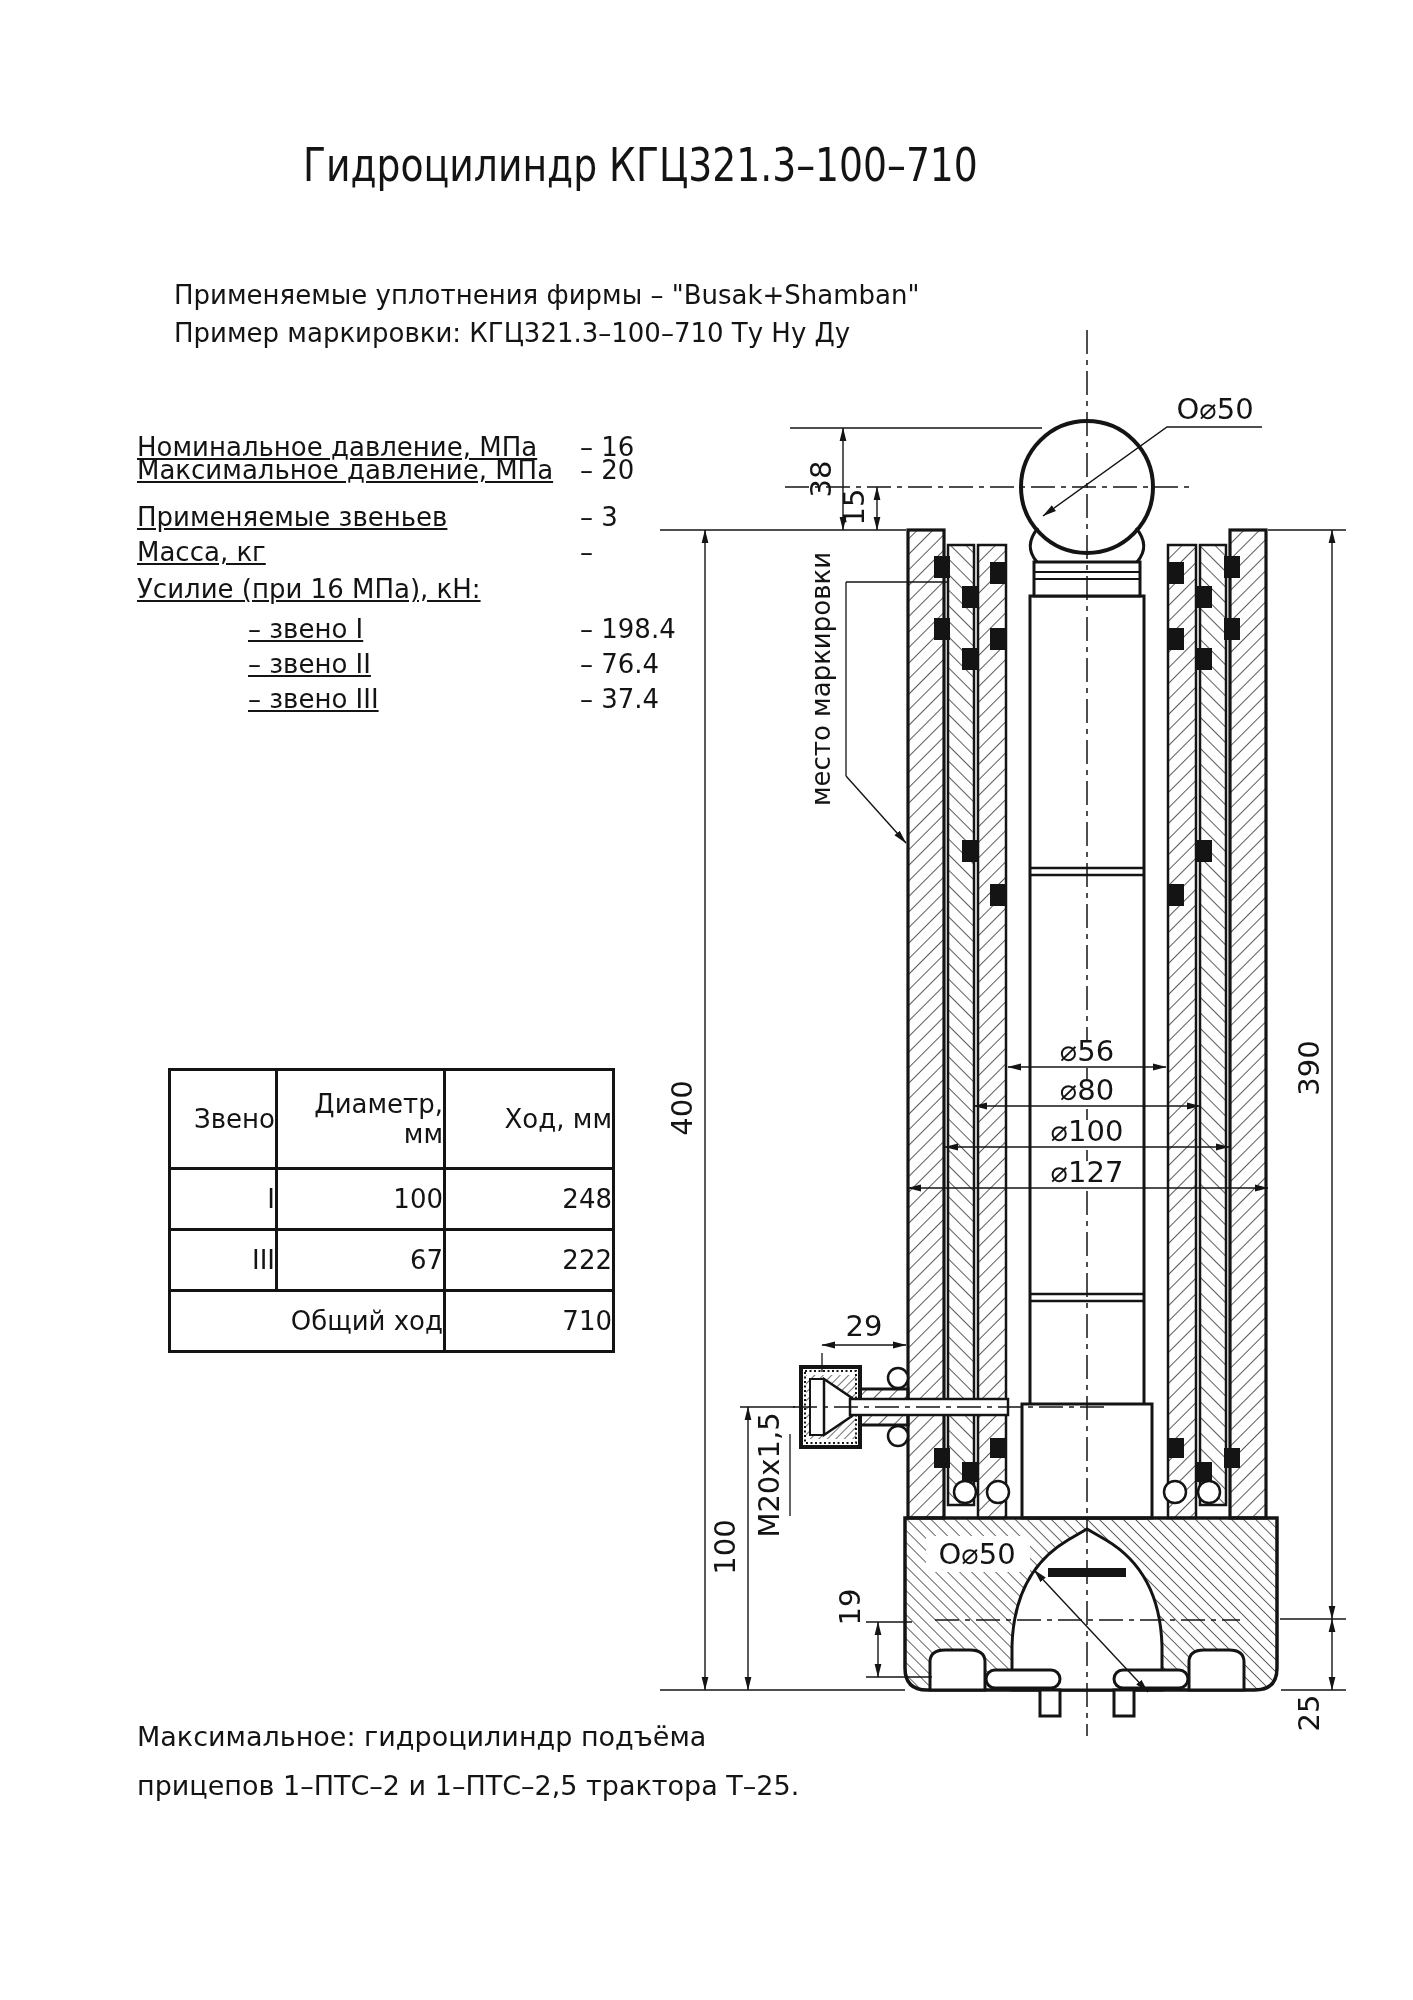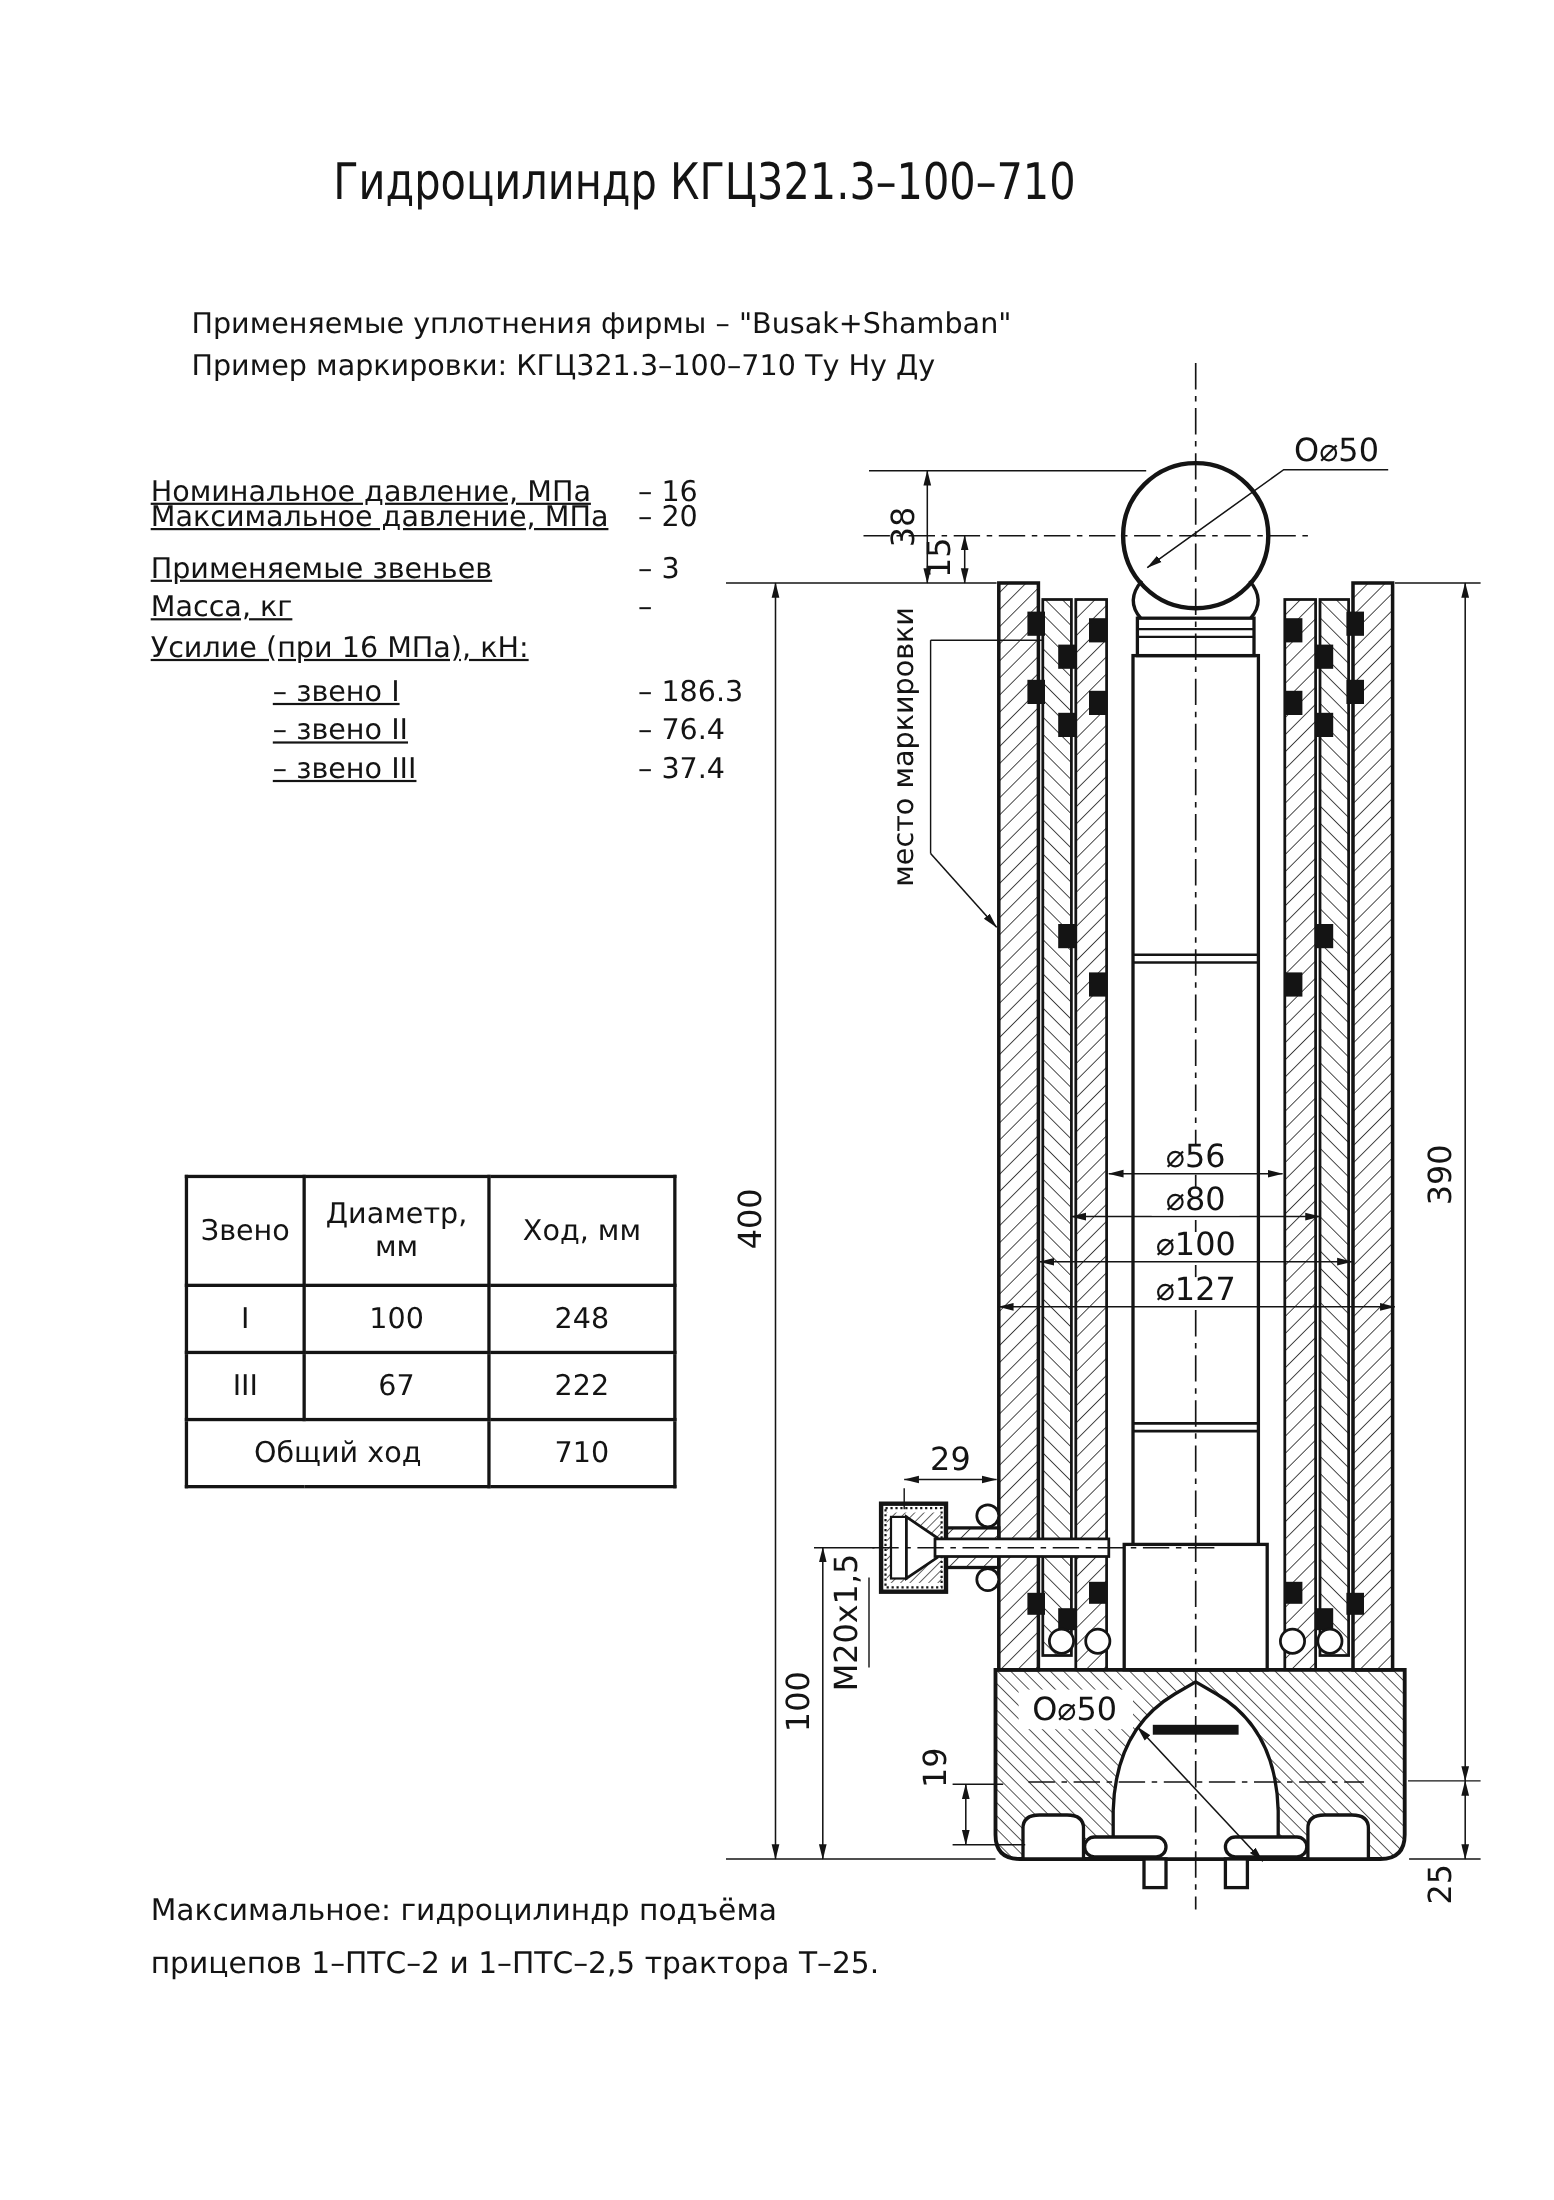--- a/index.html
+++ b/index.html
@@ -8,21 +8,21 @@
   .abs{position:absolute;}
   .title{left:240px;top:138px;width:700px;text-align:center;font-size:46px;
          transform:scaleX(0.82);transform-origin:center;white-space:nowrap;}
   .notes{left:137px;top:276px;font-size:26px;line-height:38px;white-space:nowrap;margin-left:37px;}
   .specs{left:137px;top:432px;width:640px;height:300px;font-size:26px;}
   .srow{position:absolute;left:0;width:640px;white-space:nowrap;}
   .srow .slabel{display:inline-block;text-decoration:underline;}
   .srow .svalue{position:absolute;left:443px;}
   .srow.indent .slabel{padding-left:111px;}
   .ttable{left:168px;top:1068px;border-collapse:collapse;table-layout:fixed;}
-  .ttable td{border:3px solid #141414;text-align:center;vertical-align:middle;
+  .ttable td{border:3px solid #141414;text-align:right;vertical-align:middle;
              font-size:26px;padding:0;}
   .ttable tr.hd td{height:96px;}
   .ttable tr.dr td{height:58px;}
   .footer{left:137px;top:1712px;font-size:27px;line-height:49px;white-space:nowrap;}
   svg{position:absolute;left:0;top:0;}
   .dim{font:29px "DejaVu Sans", sans-serif;fill:#141414;}
   .dimS{font:26px "DejaVu Sans", sans-serif;fill:#141414;}
 </style>
 </head>
 <body>
@@ -33,21 +33,21 @@
   <div>Применяемые уплотнения фирмы – "Busak+Shamban"</div>
   <div>Пример маркировки: КГЦ321.3–100–710 Ту Ну Ду</div>
 </div>
 
 <div class="abs specs">
   <div class="srow" style="top:0px"><span class="slabel">Номинальное давление, МПа</span><span class="svalue">– 16</span></div>
   <div class="srow" style="top:23px"><span class="slabel">Максимальное давление, МПа</span><span class="svalue">– 20</span></div>
   <div class="srow" style="top:70px"><span class="slabel">Применяемые звеньев</span><span class="svalue">– 3</span></div>
   <div class="srow" style="top:105px"><span class="slabel">Масса, кг</span><span class="svalue">–</span></div>
   <div class="srow" style="top:142px"><span class="slabel">Усилие (при 16 МПа), кН:</span><span class="svalue"></span></div>
-  <div class="srow indent" style="top:182px"><span class="slabel">– звено I</span><span class="svalue">– 186.3</span></div>
+  <div class="srow indent" style="top:182px"><span class="slabel">– звено I</span><span class="svalue">– 198.4</span></div>
   <div class="srow indent" style="top:217px"><span class="slabel">– звено II</span><span class="svalue">– 76.4</span></div>
   <div class="srow indent" style="top:252px"><span class="slabel">– звено III</span><span class="svalue">– 37.4</span></div>
 </div>
 
 <table class="abs ttable">
   <colgroup>
       <col style="width:107px">
       <col style="width:168px">
       <col style="width:169px">
     </colgroup>

